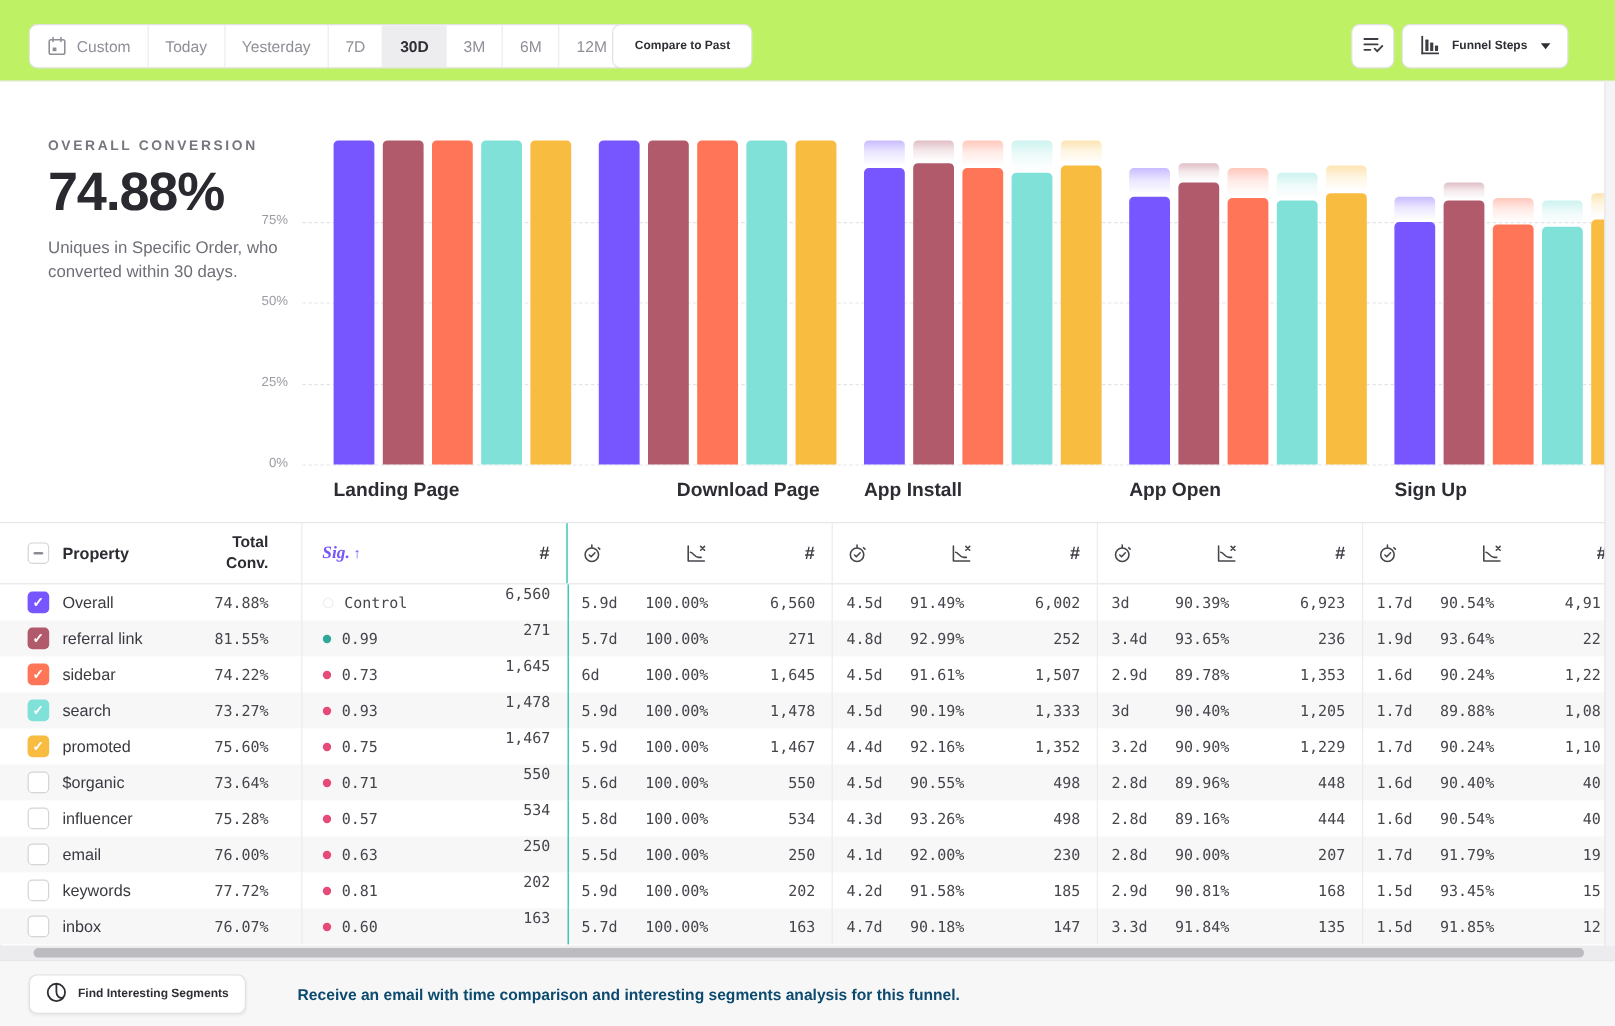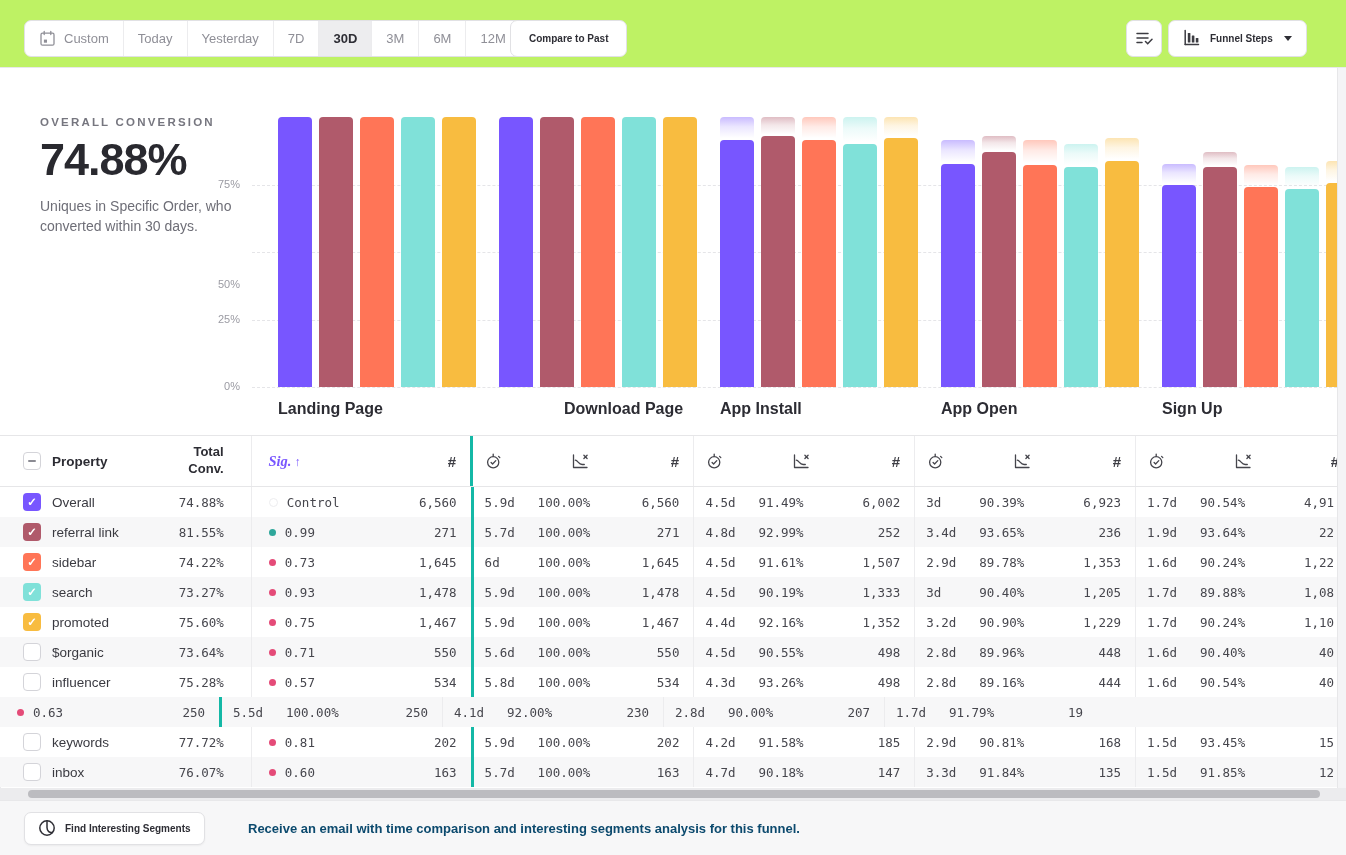--- a/index.html
+++ b/index.html
@@ -35,21 +35,21 @@
   .table{position:absolute;top:435px;left:0;width:1346px;background:#fff}
   .t-header{display:flex;height:52px;border-top:1px solid #e6e6e8;border-bottom:1px solid #e6e6e8;align-items:stretch}
   .t-row{display:flex;height:30px;align-items:stretch}
   .t-row:nth-child(even){background:#f7f7f8}
   .mono{font-family:"DejaVu Sans Mono","Liberation Mono",monospace;font-size:12.5px;color:#46464d}
   .c-prop{width:252px;border-right:1px solid #ececee;display:flex;align-items:center;padding-left:23px;padding-right:27px;gap:11px}
   .c-prop .name{flex:1;font-size:13.5px;color:#3a3a41}
   .t-header .c-prop .name{font-weight:bold;color:#2c2c33}
   .c-prop .total{text-align:right}
   .t-header .c-prop .total{font-family:"Liberation Sans",sans-serif;font-size:13px;font-weight:bold;color:#2c2c33;width:44px;line-height:1.3}
-  .c-g1{width:222px;border-right:3px solid #14b8a6;display:flex;align-items:center}
+  .c-g1{width:222px;border-right:1px solid #14b8a6;display:flex;}
   .c-g1 .sig{flex:1;padding-left:17px;display:flex;align-items:center;gap:9px}
   .c-g1 .cnt{width:100px;text-align:right;padding-right:14px}
   .c-gn{width:221px;border-right:1px solid #ececee;display:flex;align-items:center}
   .c-g5{width:210px;border-right:none}
   .ct{width:64px;padding-left:11px}
   .cp{width:86px}
   .ccnt{flex:1;text-align:right;padding-right:14px}
   .c-g5 .ccnt{flex:none;width:60px;padding-right:12px}
   .sig-h{color:#7856ff;font-style:italic;font-family:"Liberation Serif",serif;font-size:14.5px;font-weight:bold;cursor:pointer}
   .sort-arrow{color:#7856ff;font-style:normal;font-family:"Liberation Sans",sans-serif;font-size:12px;margin-left:3px}
@@ -150,21 +150,21 @@
     <div class="summary">
       <div class="sum-label">OVERALL CONVERSION</div>
       <div class="sum-value">74.88%</div>
       <div class="sum-desc">Uniques in Specific Order, who converted within 30 days.</div>
     </div>
   <div class="gridline" style="top: 319px;"></div>
       <div class="y-tick-label" style="top: 312px;">0%</div>
       <div class="gridline" style="top: 251.5px;"></div>
       <div class="y-tick-label" style="top: 244.5px;">25%</div>
       <div class="gridline" style="top: 184px;"></div>
-      <div class="y-tick-label" style="top: 177px; margin-top: 33px;">50%</div>
+      <div class="y-tick-label" style="top: 177px;">50%</div>
       <div class="gridline" style="top: 116.5px;"></div>
       <div class="y-tick-label" style="top: 109.5px;">75%</div>
       <div class="chart-step-label" style="left: 278px;">Landing Page</div>
       <div class="funnel-bar" title="Overall – Landing Page" style="left: 278px; bottom: 48px; width: 34px; height: 270px; background: rgb(120, 86, 255);"></div>
       <div class="funnel-bar" title="referral link – Landing Page" style="left: 319px; bottom: 48px; width: 34px; height: 270px; background: rgb(176, 90, 107);"></div>
       <div class="funnel-bar" title="sidebar – Landing Page" style="left: 360px; bottom: 48px; width: 34px; height: 270px; background: rgb(255, 117, 87);"></div>
       <div class="funnel-bar" title="search – Landing Page" style="left: 401px; bottom: 48px; width: 34px; height: 270px; background: rgb(128, 225, 217);"></div>
       <div class="funnel-bar" title="promoted – Landing Page" style="left: 442px; bottom: 48px; width: 34px; height: 270px; background: rgb(248, 188, 64);"></div>
       <div class="chart-step-label" style="left: 516px; margin-left: 48px;">Download Page</div>
       <div class="funnel-bar" title="Overall – Download Page" style="left: 499px; bottom: 48px; width: 34px; height: 270px; background: rgb(120, 86, 255);"></div>
@@ -556,20 +556,25 @@
             <div class="cp mono">89.16%</div>
             <div class="ccnt mono">444</div>
           </div>
           <div class="c-gn c-g5">
             <div class="ct mono">1.6d</div>
             <div class="cp mono">90.54%</div>
             <div class="ccnt mono">40</div>
           </div>
         </div>
         <div class="t-row">
+          <div class="c-prop">
+            <div class="cb"></div>
+            <div class="name">email</div>
+            <div class="total mono">76.00%</div>
+          </div>
           <div class="c-g1">
             <div class="sig mono">
               <div class="dot pink"></div>
               <span>0.63</span>
             </div>
             <div class="cnt mono">250</div>
           </div>
           <div class="c-gn">
             <div class="ct mono">5.5d</div>
             <div class="cp mono">100.00%</div>

